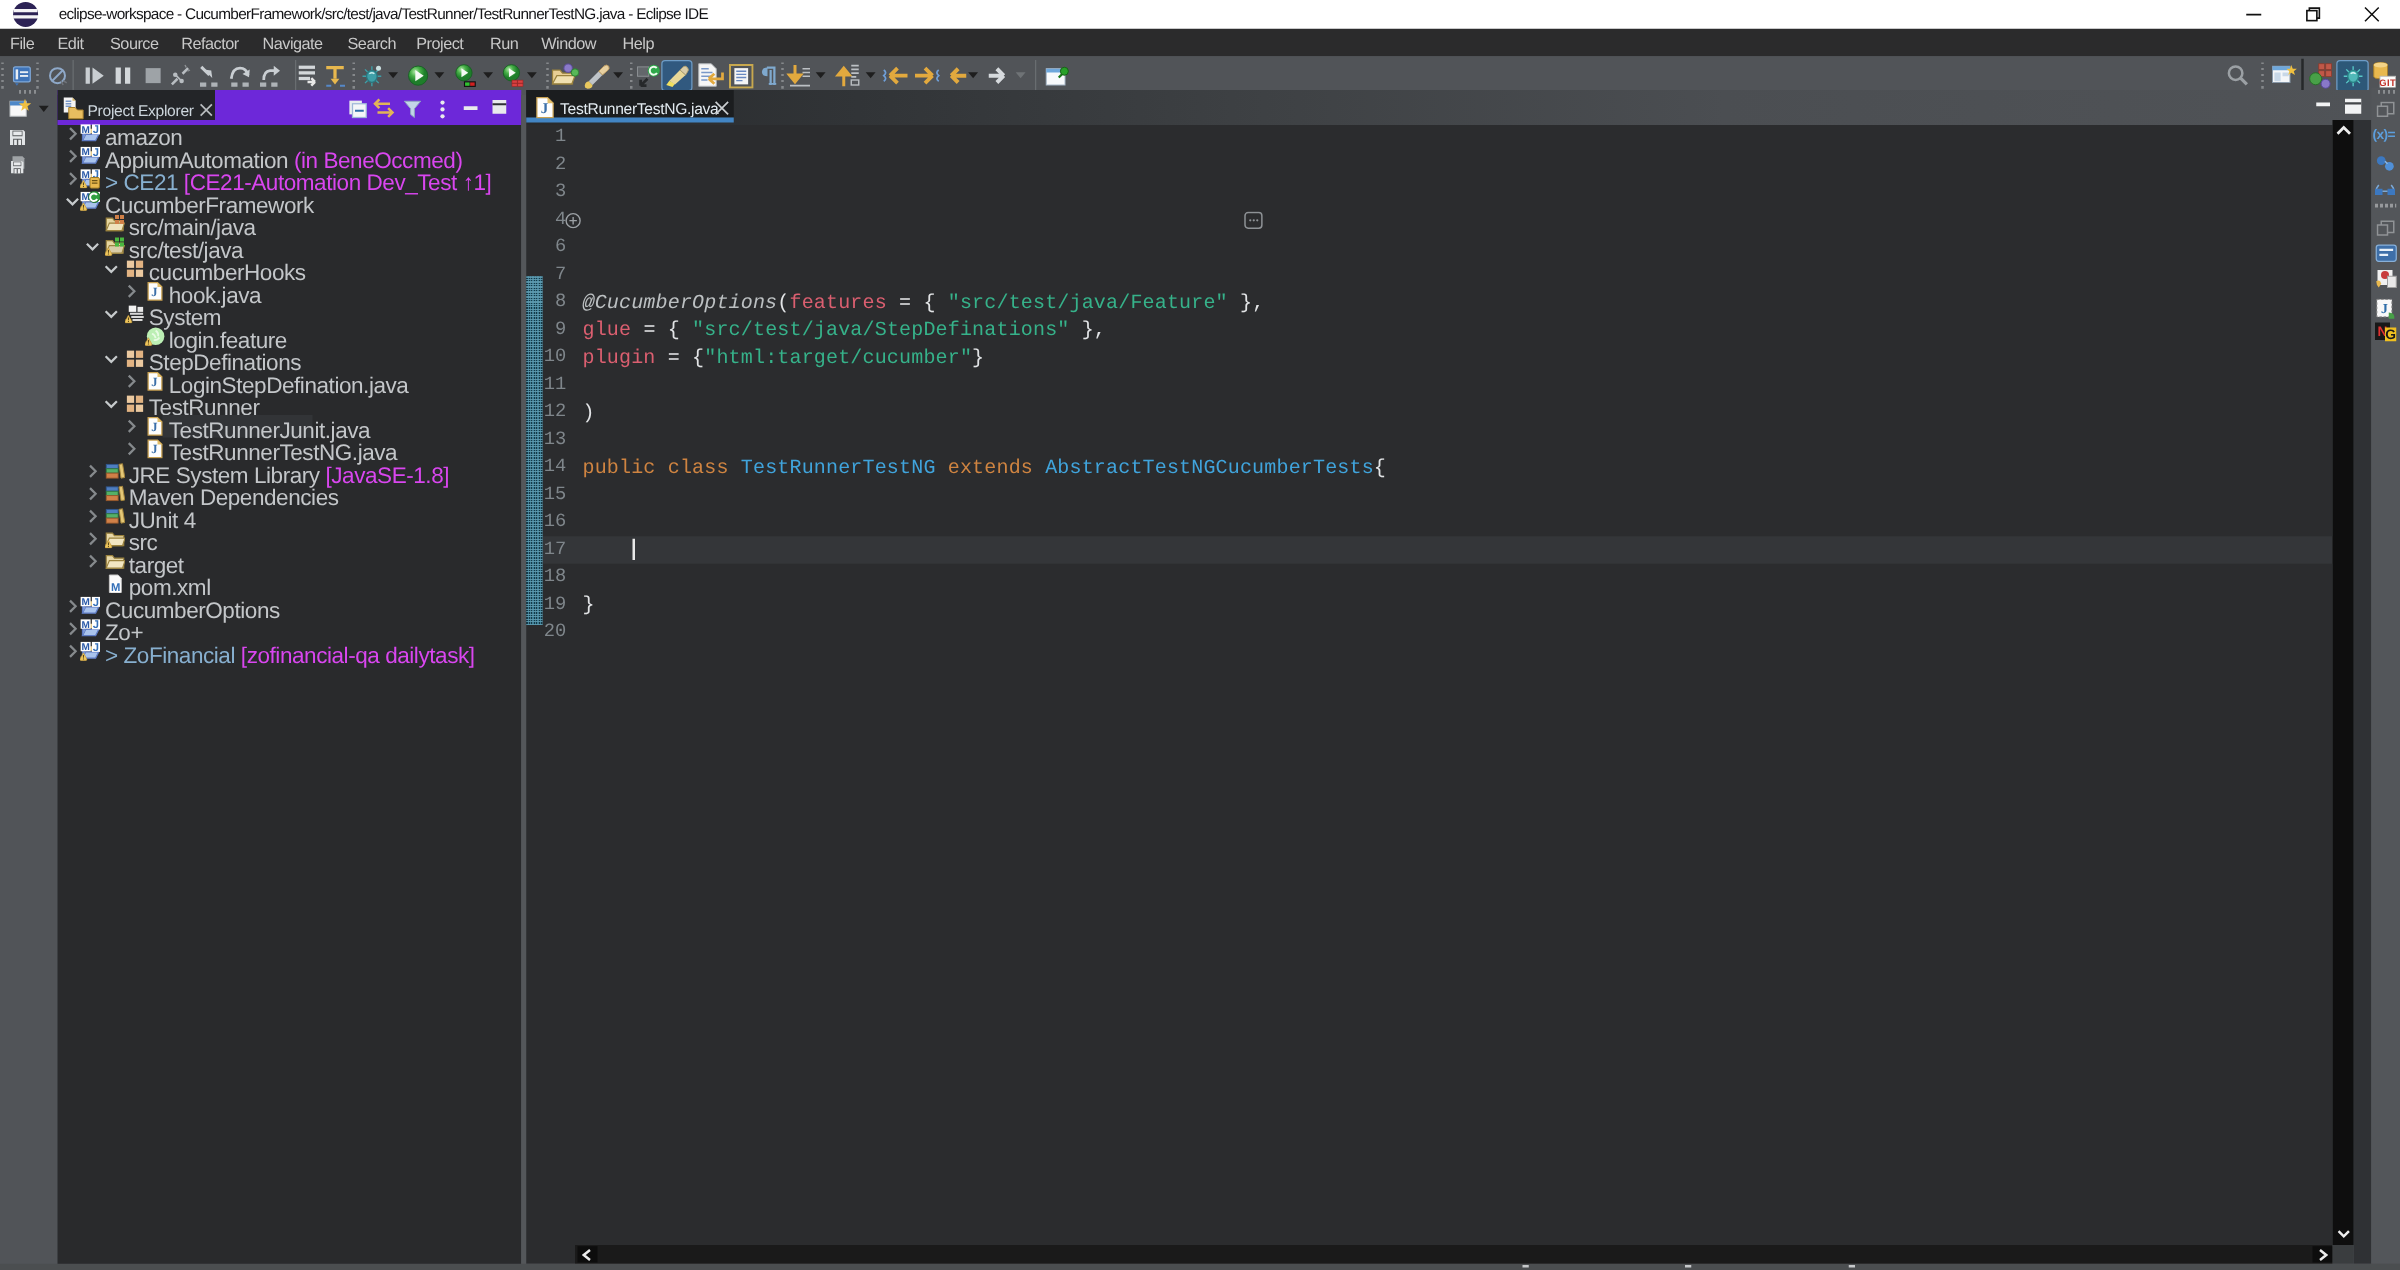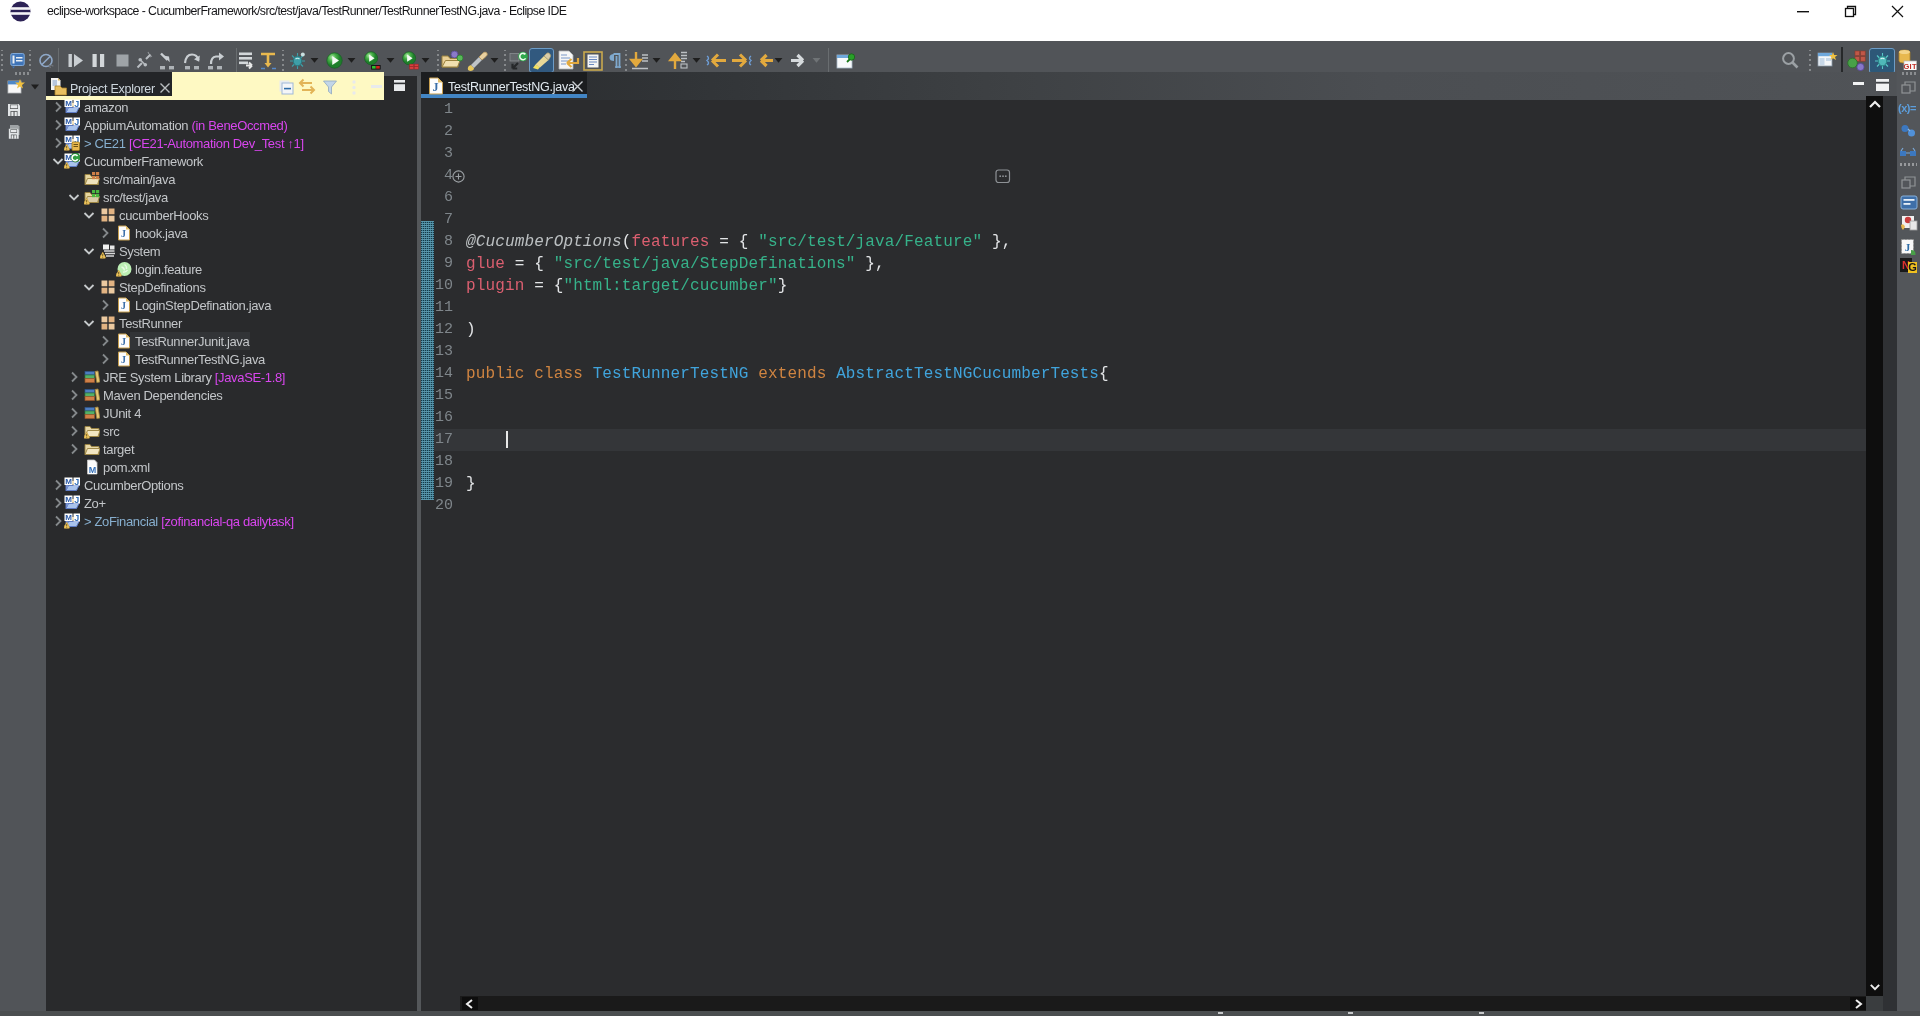--- a/index.html
+++ b/index.html
@@ -11,24 +11,24 @@
   #title-text { position:absolute; left:47px; top:4px; font-size:12.3px; letter-spacing:-0.55px; color:#151518; }
   
   #menubar { position:absolute; left:0; top:23px; width:1920px; height:22px; background:#2B2B2C; }
   #menubar span { position:absolute; top:4px; font-size:13px; color:#C8C8C8; letter-spacing:-0.4px; }
   
   #toolbar { position:absolute; left:0; top:45px; width:1920px; height:31px; background:#515458; }
   
   #lefttrim { position:absolute; left:0; top:76px; width:46px; height:940px; background:#515458; }
   
   #pe { position:absolute; left:46px; top:76px; width:371px; height:940px; background:#292A2C; }
-  #pe-header { position:absolute; left:0; top:-4px; width:338px; height:28px; background:#fef9c3; }
+  #pe-header { position:absolute; left:0; top:-4px; width:371px; height:28px; background:#6d28d9; }
   #pe-tab { position:absolute; left:0; top:0; width:126px; height:24px; background:#232528; }
   #pe-tab .lbl { position:absolute; left:24px; top:10px; font-size:12.5px; color:#CDD6DD; letter-spacing:-0.25px; }
-  .tree-row { position:absolute; height:18px; font-size:13px; letter-spacing:-0.35px; color:#C3C6C9; white-space:pre; }
+  .tree-row { position:absolute; height:18px; font-size:18px; letter-spacing:-0.35px; color:#C3C6C9; white-space:pre; }
   .gold { color:#d946ef; }
   .bluename { color:#87AFCF; }
   
   #splitter { position:absolute; left:417px; top:76px; width:4px; height:940px; background:#54575A; }
   
   #ed-header { position:absolute; left:421px; top:72px; width:1475px; height:28px;
      background:linear-gradient(90deg,#282A2C 0%,#313437 18%,#3E4144 40%,#4B4E52 65%,#505357 100%); }
   #ed-tab { position:absolute; left:0; top:0; width:166px; height:22px; background:#1B1D1F; }
   #ed-tab .lbl { position:absolute; left:27px; top:8px; font-size:12.5px; color:#E2EAF0; letter-spacing:-0.25px; }
   #ed-underline { position:absolute; left:0; top:22px; width:166px; height:4px; background:#4285C4; }
@@ -69,20 +69,32 @@
       </svg>
     <svg class="abs" style="left:1841px;top:0" width="17" height="23" viewBox="0 0 17 23">
         <rect x="4.5" y="8.5" width="8" height="8" fill="none" stroke="#111" stroke-width="1.3"></rect>
         <path d="M6.5 8.5 V6.5 H14.5 V14.5 H12.5" fill="none" stroke="#111" stroke-width="1.3"></path>
       </svg>
     <svg class="abs" style="left:1889px;top:0" width="17" height="23" viewBox="0 0 17 23">
         <path d="M3 6 L14 17 M14 6 L3 17" stroke="#111" stroke-width="1.2"></path>
       </svg>
   </div>
 
+  <div id="menubar">
+    <span style="left:8px">File</span>
+    <span style="left:46px">Edit</span>
+    <span style="left:88px">Source</span>
+    <span style="left:145px">Refactor</span>
+    <span style="left:210px">Navigate</span>
+    <span style="left:278px">Search</span>
+    <span style="left:333px">Project</span>
+    <span style="left:392px">Run</span>
+    <span style="left:433px">Window</span>
+    <span style="left:498px">Help</span>
+  </div>
 
   <div id="toolbar" class="abs">
     <div class="abs" style="left:1px;top:5px;width:2px;height:21px;background:repeating-linear-gradient(0deg,#85888B 0 2px,transparent 2px 5px)"></div>
     <svg class="abs" style="left:10px;top:7px" width="15" height="17" viewBox="0 0 15 17">
       <rect x="0.8" y="1.5" width="13.4" height="12" rx="1.5" fill="#3F74B8" stroke="#7FA8D8" stroke-width="1"></rect>
       <rect x="2.5" y="3.5" width="2" height="8" fill="#E8EEF4"></rect>
         <rect x="6" y="5" width="6.5" height="1.5" fill="#E8EEF4"></rect>
         <rect x="6" y="8" width="6.5" height="1.5" fill="#E8EEF4"></rect>
       <path d="M2 14.5 L5 14.5 L3.5 16.5 Z" fill="#3F74B8"></path>
     </svg>

